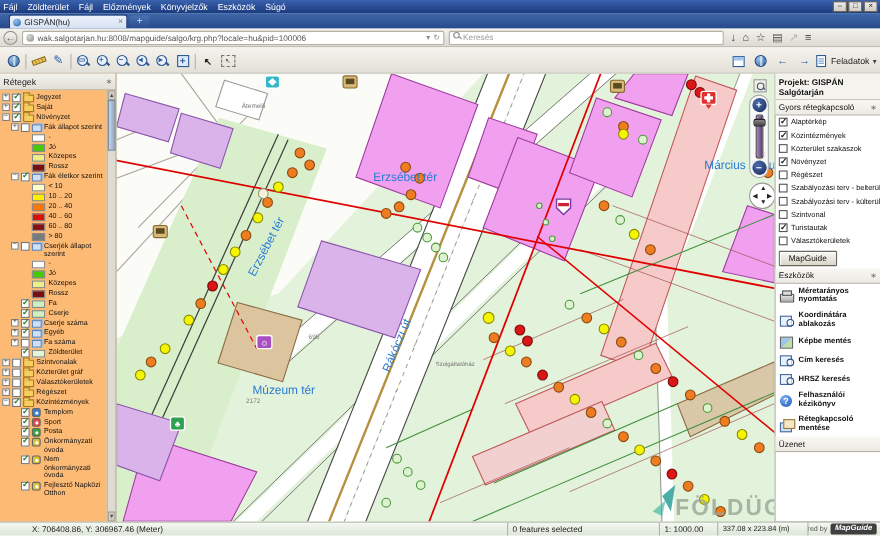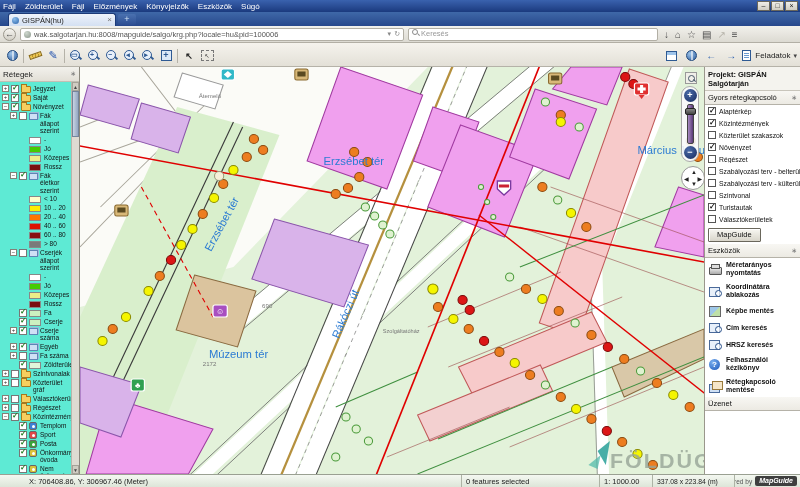--- a/index.html
+++ b/index.html
@@ -68,21 +68,21 @@
   .ic-doc{width:9px;height:11px;border:1px solid #2f5a93;background:#fff;position:relative;}
   .ic-doc::before{content:"";position:absolute;left:1px;top:2px;right:1px;height:1px;background:#6a9ad0;
     box-shadow:0 2px 0 #6a9ad0,0 4px 0 #6a9ad0;}
   .tasks-label{font-size:8px;color:#222;margin:0 1px 0 2px;}
   .caret{font-size:7px;color:#444;}
 
   
   .content{flex:1;display:flex;min-height:0;}
 
   
-  .sidebar{width:80px;flex:none;background:#5eead4;border-right:1px solid #8a877c;position:relative;}
+  .sidebar{width:106px;flex:none;background:#fdba74;border-right:1px solid #8a877c;position:relative;}
   .s-header{height:15px;background:linear-gradient(#f2f1ec,#e2dfd6);border-bottom:1px solid #c2bfb4;
     display:flex;align-items:center;justify-content:space-between;padding:0 3px;}
   .s-title{font-size:8px;color:#222;}
   .collapse-btn{font-size:7px;color:#777;}
   .tree{position:absolute;top:15px;left:0;right:8px;bottom:0;overflow:hidden;padding:2px 0 0 2px;
     font-size:6.5px;line-height:7.5px;color:#111;}
   .trow{display:flex;align-items:flex-start;margin:1px 0;}
   .ind0{padding-left:0;} .ind1{padding-left:8px;} .ind2{padding-left:18px;}
   .exp{width:7px;height:7px;border:1px solid #848078;background:#fff;font-size:6px;line-height:5px;
     text-align:center;color:#333;margin:0 2px 0 0;flex:none;}

